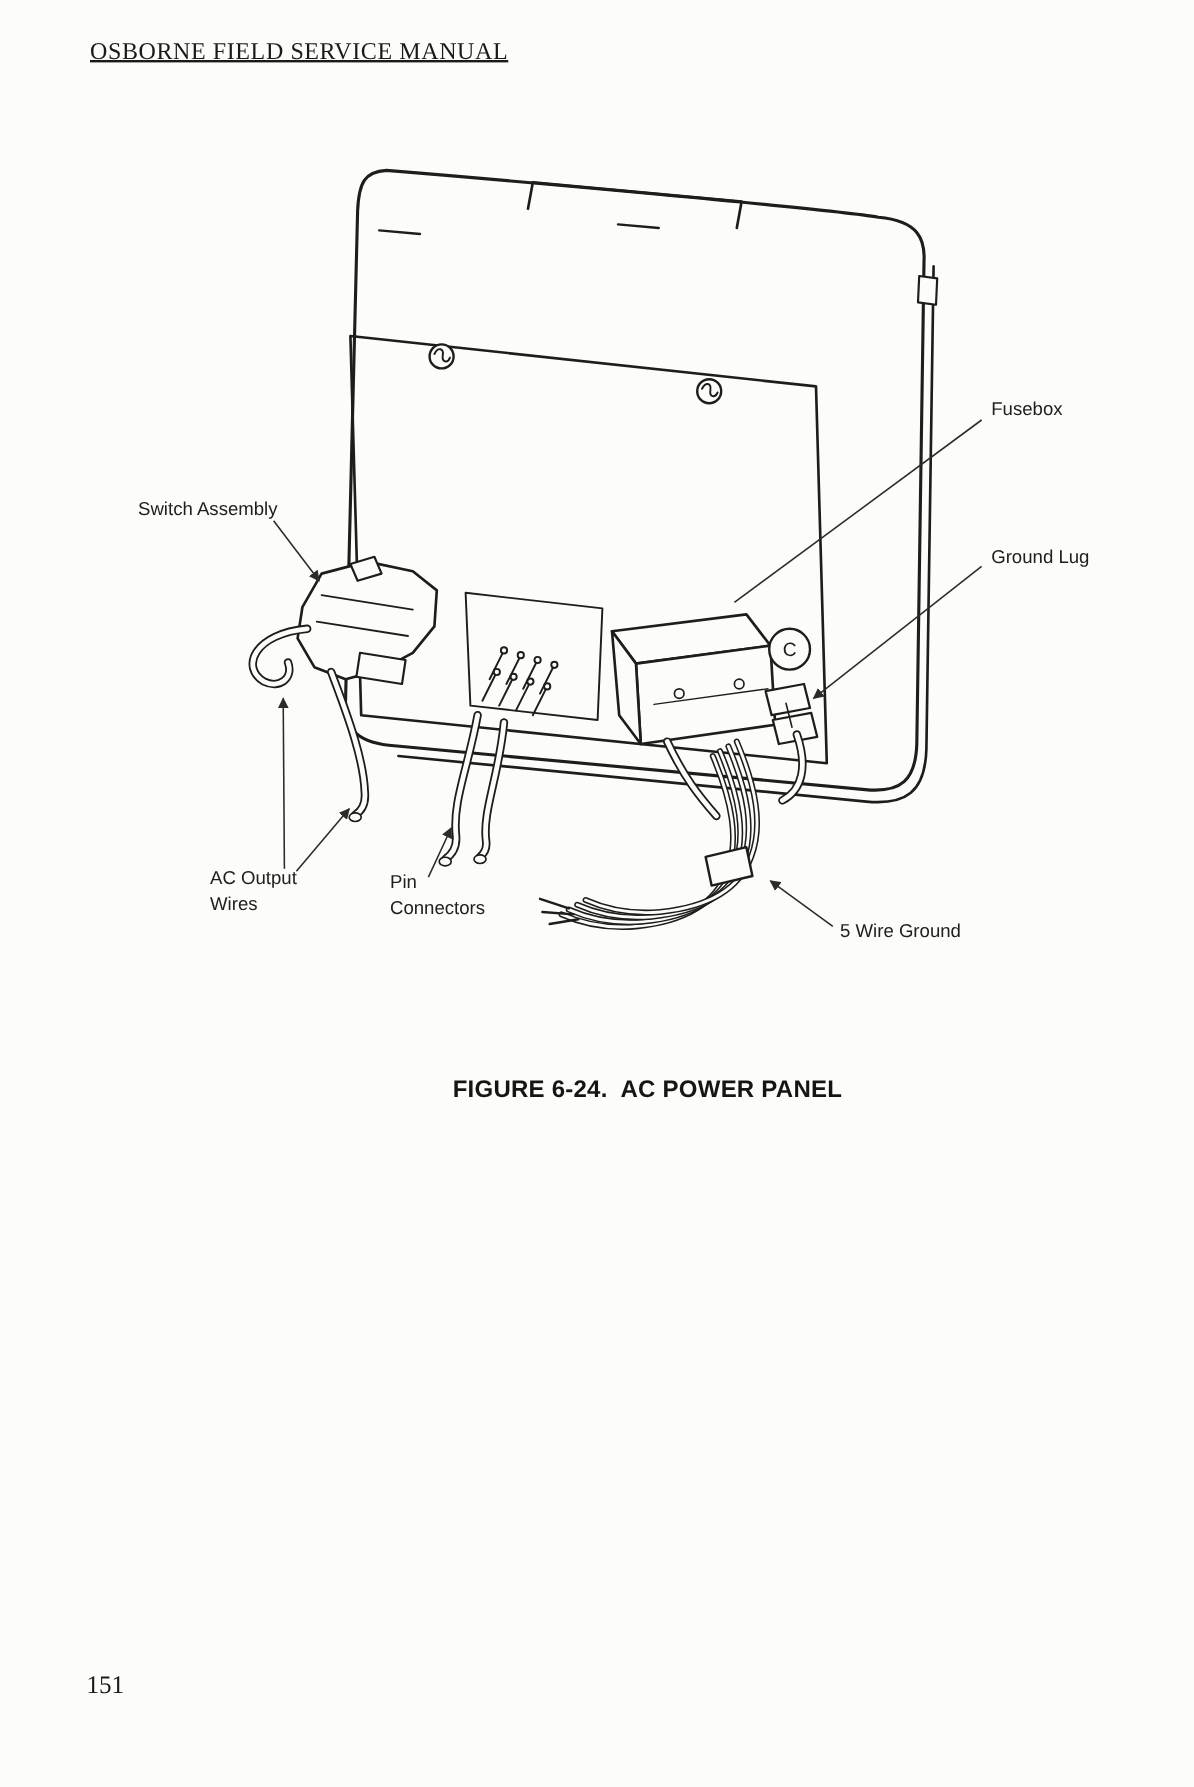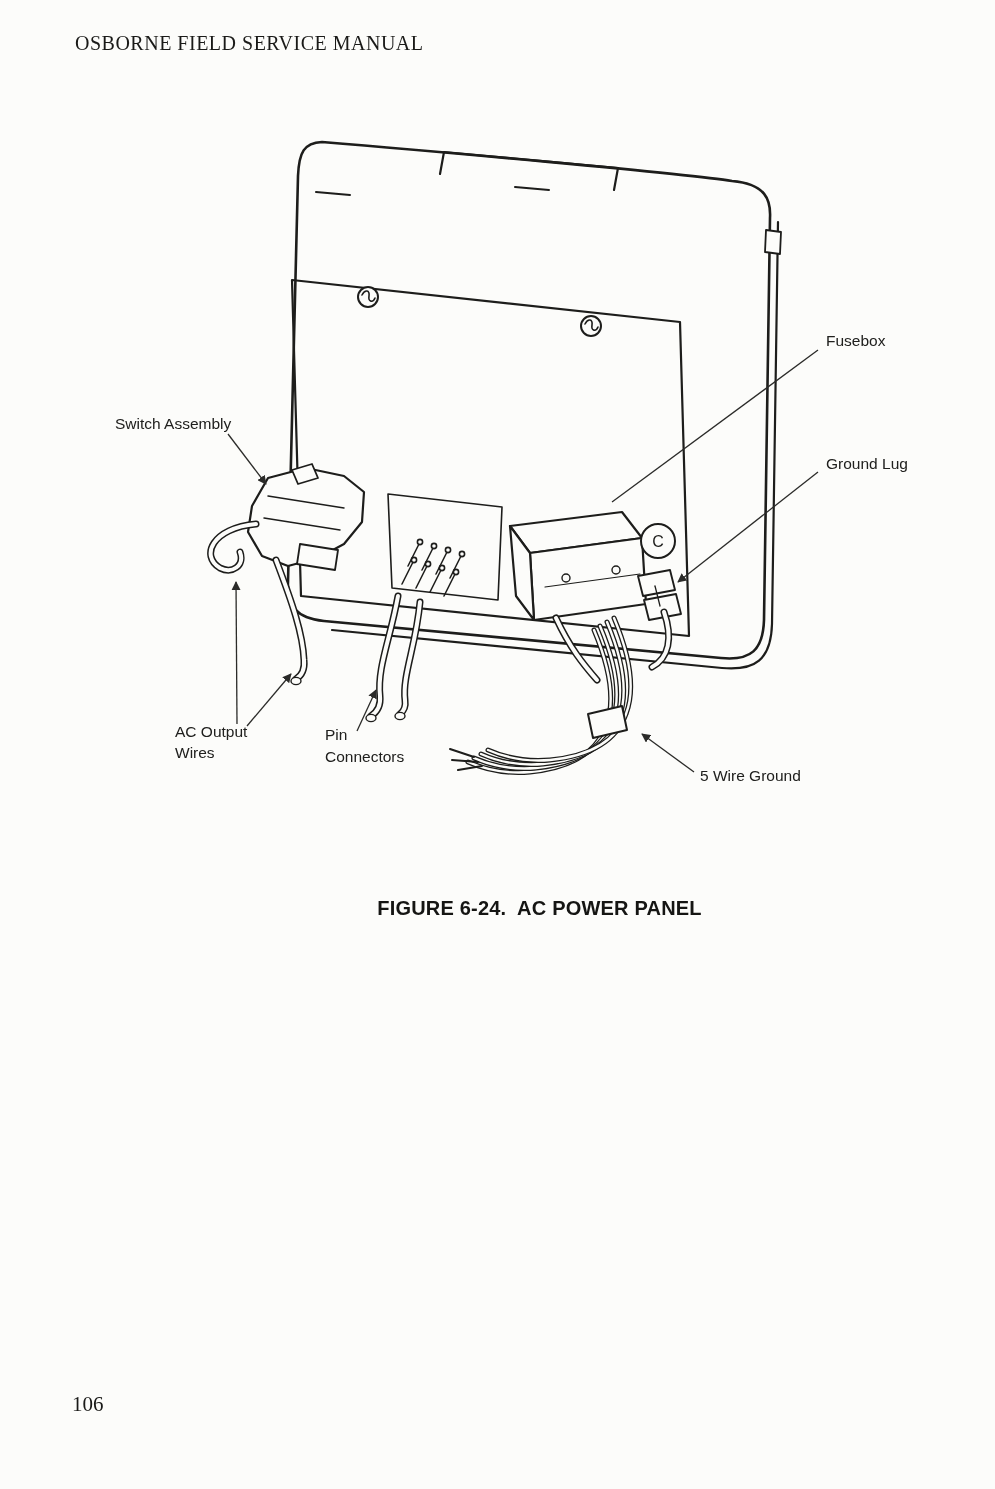--- a/index.html
+++ b/index.html
@@ -1,18 +1,18 @@
 <!DOCTYPE html>
 <html><head>
 <meta charset="utf-8">
 <style>
   html,body{margin:0;padding:0;background:#fcfcfa;}
   .page{position:relative;width:995px;height:1489px;background:#fcfcfa;overflow:hidden;
         font-family:"Liberation Serif",serif;color:#1d1d1b;}
-  .header{position:absolute;top:32px;left:75px;font-size:20px;letter-spacing:.5px;color:#1a1a18;}
+  .header{position:absolute;top:32px;left:75px;font-size:20px;letter-spacing:.5px;color:#1a1a18;text-decoration:underline;}
   .diagram-svg{position:absolute;left:0;top:0;width:995px;height:1489px;}
   .caption{position:absolute;top:897px;left:0;width:100%;text-align:center;transform:translateX(42px);
            font-family:"Liberation Sans",sans-serif;font-weight:700;font-size:20px;
            letter-spacing:.2px;white-space:pre;color:#151513;}
   .page-number{position:absolute;top:1392px;left:72px;font-size:21px;color:#1a1a18;}
 
   .ink{stroke:#1d1d1b;fill:none;stroke-linecap:round;stroke-linejoin:round;}
   .fillpaper{fill:#fcfcfa;}
   .w-out{stroke:#1d1d1b;stroke-width:7;fill:none;stroke-linecap:round;}
   .w-in{stroke:#fcfcfa;stroke-width:4;fill:none;stroke-linecap:round;}
@@ -164,15 +164,15 @@
       <text class="diag-label" x="175" y="737">AC Output</text>
       <text class="diag-label" x="175" y="758">Wires</text>
       <text class="diag-label" x="325" y="740">Pin</text>
       <text class="diag-label" x="325" y="762">Connectors</text>
       <text class="diag-label" x="700" y="781">5 Wire Ground</text>
     </g>
   </svg>
 
   <div class="caption">FIGURE 6-24.  AC POWER PANEL</div>
 
-  <div class="page-number">106</div>
+  <div class="page-number">151</div>
 
 </div>
 
 </body></html>

